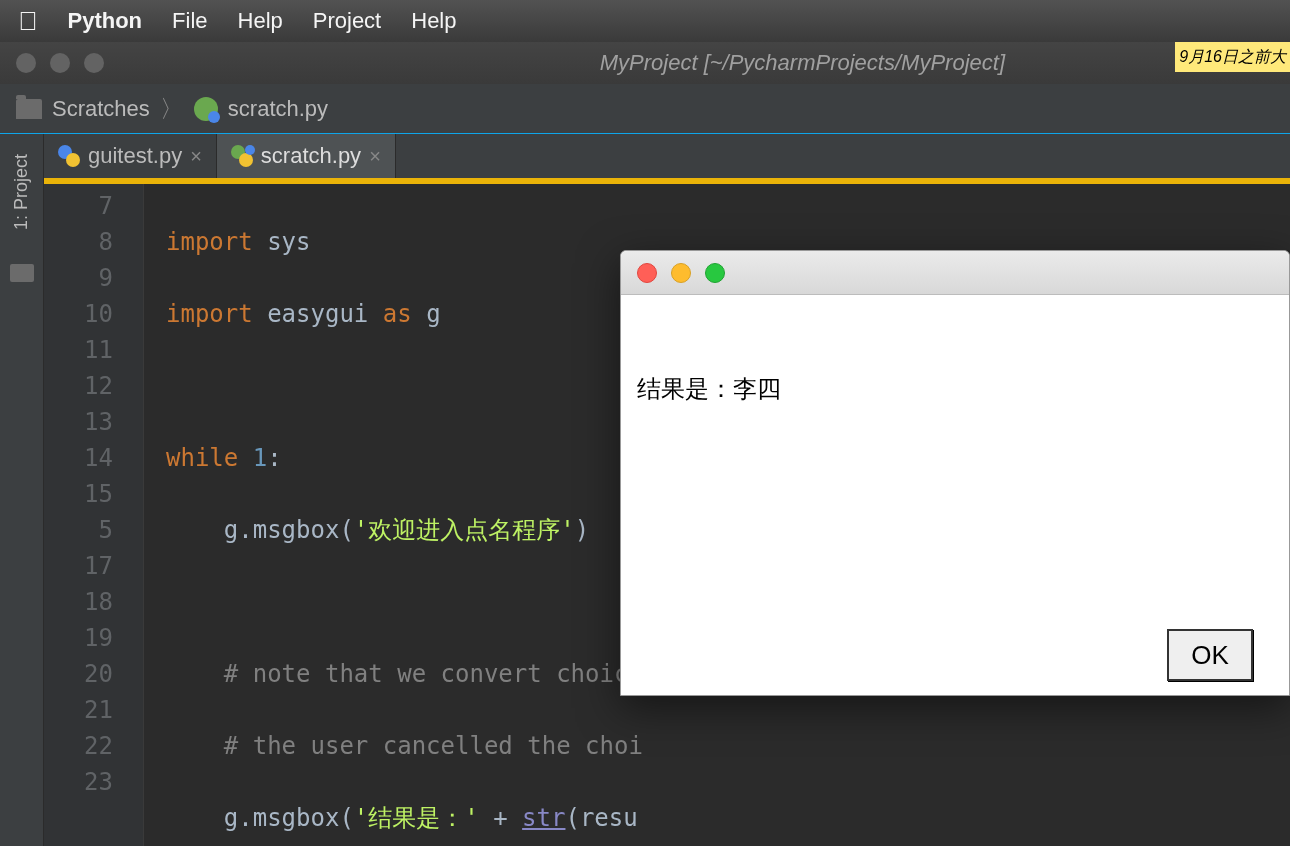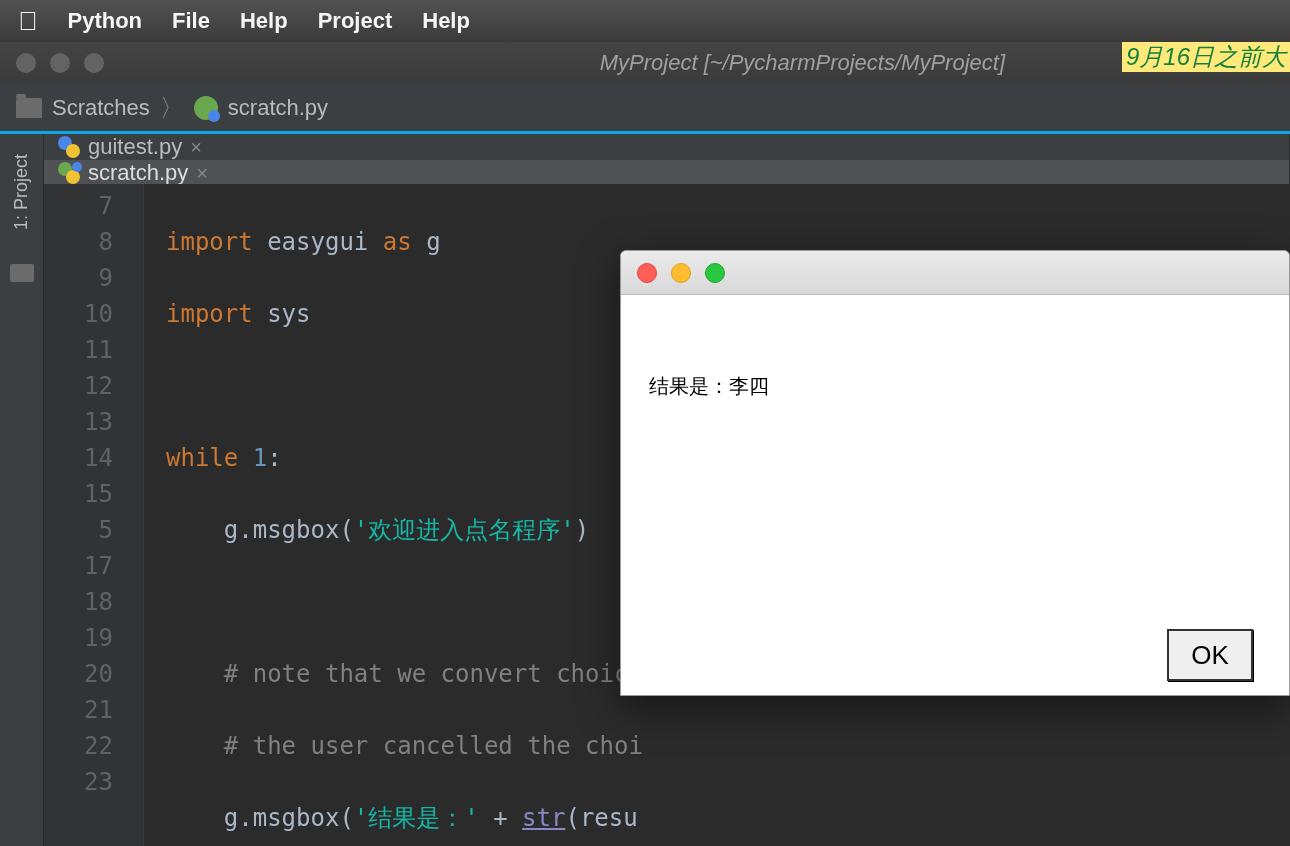--- a/index.html
+++ b/index.html
@@ -18,21 +18,21 @@
       background: linear-gradient(to bottom, #525252, #3a3a3a);
       display: flex;
       align-items: center;
       padding: 0 18px;
       gap: 30px;
       color: #f5f5f5;
       font-size: 22px;
     }
     .apple-logo { font-size: 26px; }
     .macos-menubar .app-name { font-weight: 700; }
-    .macos-menubar .menu-item { font-weight: 700; cursor: default; }
+    .macos-menubar .menu-item { font-weight: 400; cursor: default; }
     
     
     .window-titlebar {
       height: 42px;
       background: linear-gradient(to bottom, #444, #3a3a3a);
       display: flex;
       align-items: center;
       padding-left: 16px;
       position: relative;
       font-style: italic;
@@ -50,39 +50,39 @@
       font-size: 22px;
       white-space: nowrap;
       width: 720px;
       text-align: right;
     }
     .yellow-note {
       position: absolute;
       right: 0;
       top: 0;
       background: #ffe97a;
-      color: #15803d;
-      font-size: 24px;
+      color: #000000;
+      font-size: 16px;
       padding: 2px 4px;
       height: 30px;
       display: flex;
       align-items: center;
     }
     
     
     .breadcrumb-bar {
       height: 50px;
       background: #3c3f41;
       display: flex;
       align-items: center;
       padding-left: 16px;
       gap: 10px;
       color: #bbb;
       font-size: 22px;
-      border-bottom: 3px solid #0ea5e9;
+      border-bottom: 1px solid #0ea5e9;
     }
     .folder-icon {
       width: 26px; height: 20px;
       background: #6b6b6b;
       border-radius: 2px 2px 0 0;
       position: relative;
       display: inline-block;
     }
     .folder-icon::before {
       content: '';
@@ -146,21 +146,20 @@
     
     .editor-col { flex: 1; display: flex; flex-direction: column; }
     
     
     .tabs {
       height: 50px;
       background: #3c3f41;
       display: flex;
       align-items: stretch;
       border-bottom: 6px solid #eab308;
-      flex-direction: column;
     }
     .tab {
       display: flex;
       align-items: center;
       gap: 8px;
       padding: 0 14px;
       color: #bbb;
       font-size: 22px;
       border-right: 1px solid #2b2b2b;
       position: relative;
@@ -218,21 +217,21 @@
     .gutter .ln { height: 36px; }
     .code {
       padding-left: 22px;
       padding-top: 4px;
       color: #a9b7c6;
       white-space: pre;
       position: relative;
     }
     .kw { color: #cc7832; }
     .num { color: #6897bb; }
-    .str { color: #14b8a6; }
+    .str { color: #bef264; }
     .cmt { color: #808080; }
     .builtin { color: #8888c6; text-decoration: underline; }
     
     
     .dialog {
       position: absolute;
       left: 620px;
       top: 250px;
       width: 670px;
       height: 446px;
@@ -250,23 +249,23 @@
       align-items: center;
       padding-left: 16px;
       gap: 14px;
       border-bottom: 1px solid #bcbcbc;
     }
     .tlight { width: 20px; height: 20px; border-radius: 50%; }
     .tlight.red { background: #ff5f57; border: 1px solid #e1463e; }
     .tlight.yellow { background: #febc2e; border: 1px solid #d9a125; }
     .tlight.green { background: #28c840; border: 1px solid #20a332; }
     .dialog-body {
-      padding: 78px 28px 0 28px;
+      padding: 78px 28px 0 16px;
       color: #000;
-      font-size: 20px;
+      font-size: 24px;
     }
     .dialog-ok {
       position: absolute;
       right: 36px;
       bottom: 14px;
       width: 86px;
       height: 52px;
       background: #efefef;
       border: 2px solid #333;
       box-shadow: 1px 1px 0 #000;
@@ -353,22 +352,22 @@
         <div class="ln">5</div>
         <div class="ln">17</div>
         <div class="ln">18</div>
         <div class="ln">19</div>
         <div class="ln">20</div>
         <div class="ln">21</div>
         <div class="ln">22</div>
         <div class="ln">23</div>
       </div>
       <div class="code">
+<div><span class="kw">import</span> <span>sys</span></div>
 <div><span class="kw">import</span> <span>easygui</span> <span class="kw">as</span> <span>g</span></div>
-<div><span class="kw">import</span> <span>sys</span></div>
 <div> </div>
 <div><span class="kw">while</span> <span class="num">1</span>:</div>
 <div>    <span>g.msgbox(</span><span class="str">'欢迎进入点名程序'</span><span>)</span></div>
 <div> </div>
 <div>    <span class="cmt"># note that we convert choice</span></div>
 <div>    <span class="cmt"># the user cancelled the choi</span></div>
 <div>    <span>g.msgbox(</span><span class="str">'结果是：'</span><span> + </span><span class="builtin">str</span><span>(resu</span></div>
 
 
 

